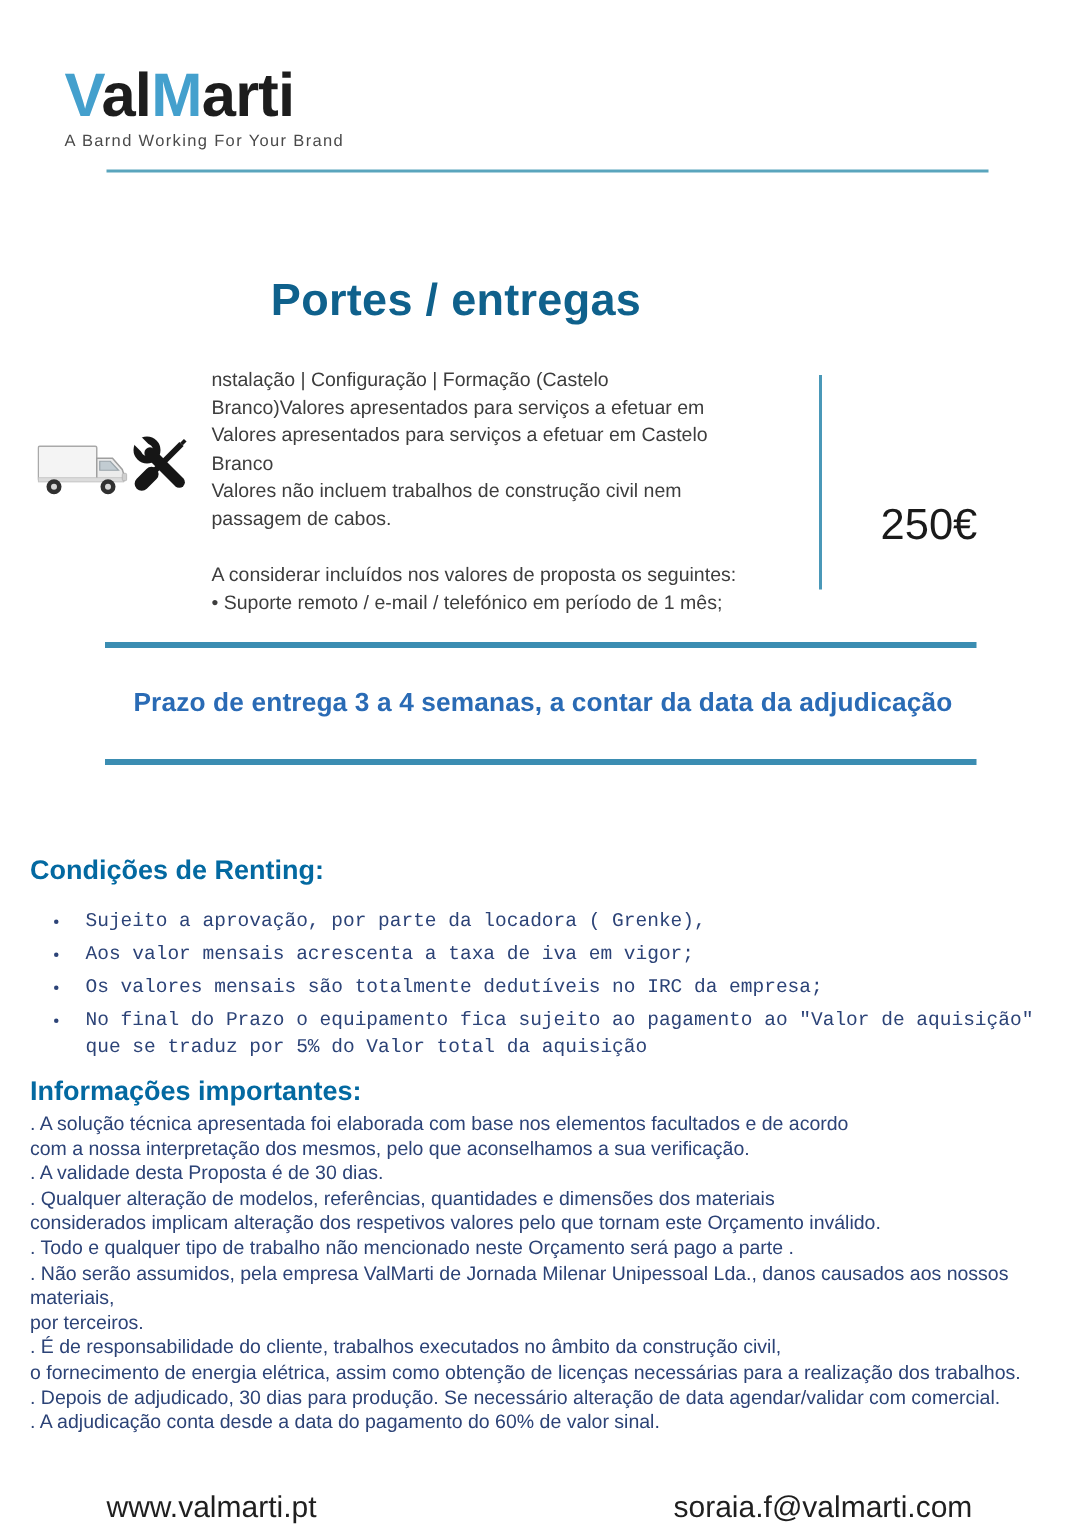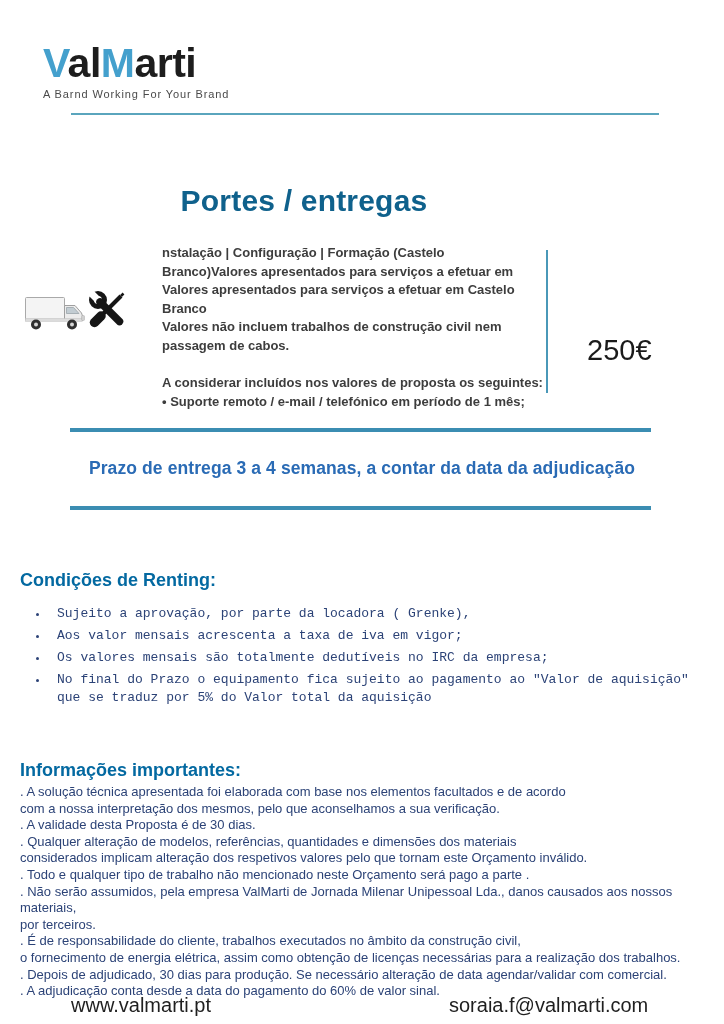--- a/index.html
+++ b/index.html
@@ -11,39 +11,39 @@
   .brand{position:absolute;left:43px;top:40px;}
   .logo-text{font-size:41px;line-height:1.15;font-weight:600;letter-spacing:-0.5px;color:#1d1d1d;white-space:nowrap;}
   .logo-accent{color:#44a0cd;}
   .tagline{font-size:11px;letter-spacing:0.9px;color:#4a4a4a;font-weight:500;margin-top:1px;white-space:nowrap;}
   .header-rule{position:absolute;left:71px;top:113px;width:588px;height:2px;background:#5aa5bd;}
   
   .page-title{position:absolute;left:0;top:184px;width:608px;text-align:center;
     font-size:30px;font-weight:700;color:#0f618c;letter-spacing:0.2px;}
   
   .icons{position:absolute;left:25px;top:286px;width:110px;height:48px;display:flex;align-items:flex-end;gap:3px;}
-  .desc-block{position:absolute;left:162px;top:244px;width:405px;font-weight:bold;}
+  .desc-block{position:absolute;left:141px;top:244px;width:405px;}
   .desc,.includes{font-size:13px;line-height:18.5px;color:#3d3d3d;white-space:pre-line;}
   .includes{margin-top:19px;}
   .vrule{position:absolute;left:546px;top:250px;width:2px;height:143px;background:#4a98b8;}
   .price{position:absolute;left:587px;top:294px;font-size:29px;color:#1a1a1a;white-space:nowrap;margin-top:40px;}
   
   .rule-thick{position:absolute;left:70px;width:581px;height:4px;background:#3b8db2;}
   .rule-top{top:428px;}
   .rule-bottom{top:506px;}
   .banner-text{position:absolute;left:0;top:458px;width:724px;text-align:center;
     font-size:17.5px;font-weight:700;color:#2a6bb5;letter-spacing:0.1px;white-space:nowrap;}
   
   .renting{position:absolute;left:20px;top:570px;width:694px;}
   .section-heading{font-size:18px;font-weight:700;color:#0369a1;}
   .renting-list{margin:14px 0 0 0;padding-left:29px;color:#2c4377;}
   .renting-list li{font-size:13px;line-height:18px;margin-bottom:4px;padding-left:8px;font-family:Liberation Mono, monospace;}
   .renting-list li::marker{color:#2c4377;font-size:12px;}
   
-  .important{position:absolute;left:20px;top:760px;width:698px;}
+  .important{position:absolute;left:20px;top:717px;width:698px;}
   .important-lines{margin-top:3px;font-size:13px;line-height:16.6px;color:#2c4377;white-space:pre-line;}
   
   .footer-website{position:absolute;left:71px;top:994px;font-size:20px;color:#1f1f1f;text-decoration:none;}
   .footer-email{position:absolute;left:449px;top:994px;font-size:20px;color:#1f1f1f;text-decoration:none;text-align:center;}
 </style>
 </head>
 <body>
 
 <div class="page">
 

